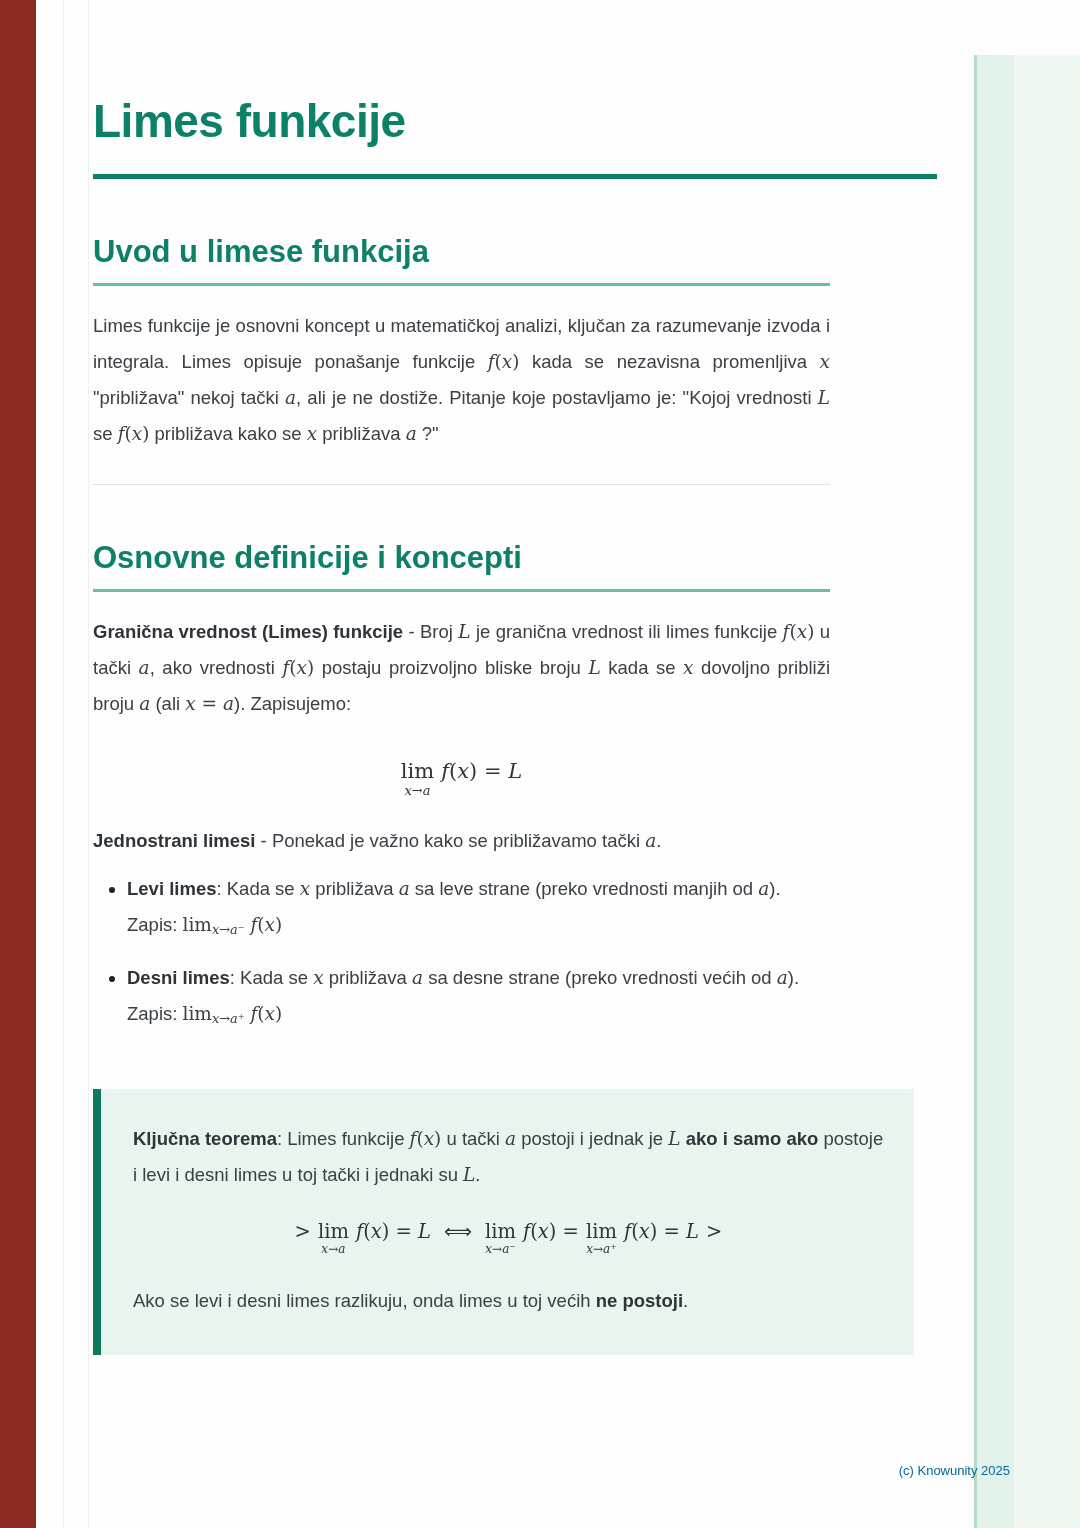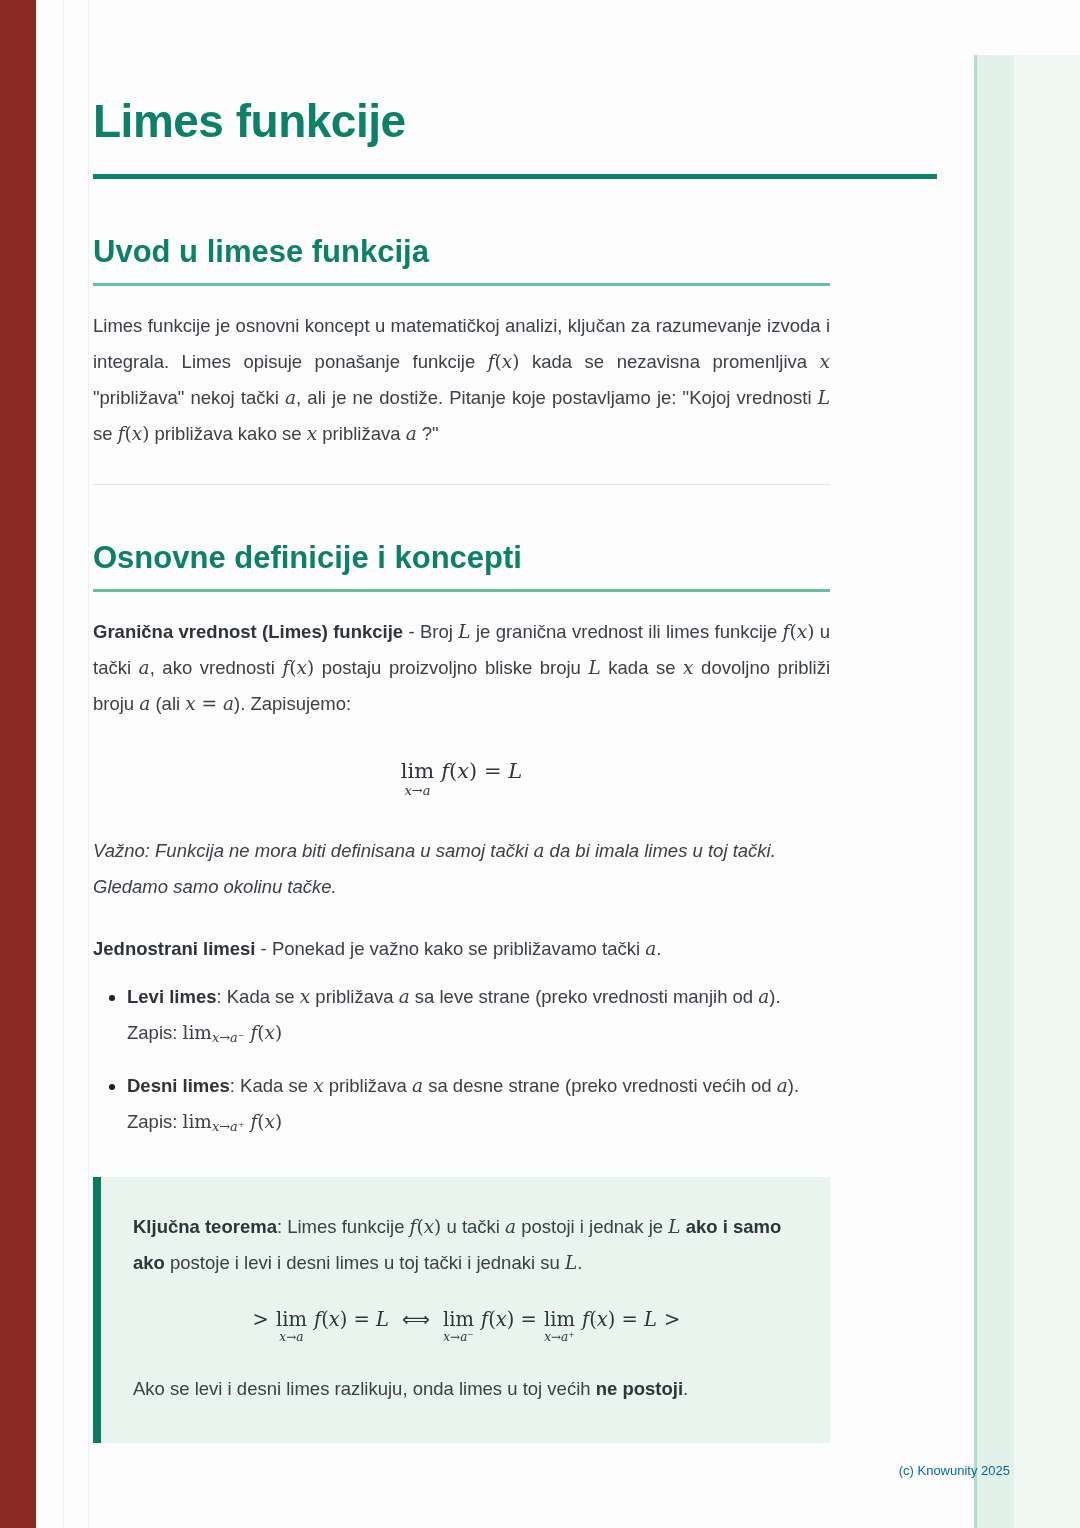--- a/index.html
+++ b/index.html
@@ -44,21 +44,21 @@
   .lim-top { line-height:1.1; }
   .lim-under { font-size:0.62em; font-style:italic; margin-top:1px; line-height:1; }
   .iff { font-family:"DejaVu Sans", sans-serif; padding:0 6px; }
   .fr { line-height:1.1; }
 
   ul { margin-top:0; padding-left:34px; }
   li { margin-top:12px; font-size:18.5px; line-height:36px; color:#3a4045; }
   li::marker { color:#1d2226; }
 
   .callout {
-    margin-top:32px; width:737px;
+    margin-top:52px; width:821px;
     background:#e8f4ee;
     border-left:8px solid #0c7a5f;
     padding:32px 30px 36px 32px;
   }
   .callout p { margin-top:0; }
   .callout .formula { margin:28px 0; font-size:19.5px; }
 
   .footer { position:absolute; right:70px; bottom:50px; font-size:13px; color:#0369a1; }
 </style>
 </head>
@@ -89,21 +89,20 @@
   <p class="just"><span class="seg-b">Granična vrednost (Limes) funkcije</span><span> - Broj </span><span class="seg-m">L</span><span> je granična vrednost ili limes funkcije </span><span class="seg-m">f</span><span class="seg-mr">(</span><span class="seg-m">x</span><span class="seg-mr">)</span><span> u tački </span><span class="seg-m">a</span><span>, ako vrednosti </span><span class="seg-m">f</span><span class="seg-mr">(</span><span class="seg-m">x</span><span class="seg-mr">)</span><span> postaju proizvoljno bliske broju </span><span class="seg-m">L</span><span> kada se </span><span class="seg-m">x</span><span> dovoljno približi broju </span><span class="seg-m">a</span><span> (ali </span><span class="seg-m">x</span><span class="seg-mr"> = </span><span class="seg-m">a</span><span>). Zapisujemo:</span></p>
 
   <div class="formula">
     <span class="limw">
       <span class="lim-top">lim</span>
       <span class="lim-under">x→a</span>
     </span>
     <span class="fr"><span class="seg-m">f</span><span class="seg-mr">(</span><span class="seg-m">x</span><span class="seg-mr">) = </span><span class="seg-m">L</span></span>
   </div>
 
-  <p style="margin-top:36px;"><span class="seg-i">Važno: Funkcija ne mora biti definisana u samoj tački </span><span class="seg-m">a</span><span class="seg-i"> da bi imala limes u toj tački. Gledamo samo okolinu tačke.</span></p>
 
   <p style="margin-top:26px;"><span class="seg-b">Jednostrani limesi</span><span> - Ponekad je važno kako se približavamo tački </span><span class="seg-m">a</span><span>.</span></p>
 
   <ul>
     <li><span class="seg-b">Levi limes</span><span>: Kada se </span><span class="seg-m">x</span><span> približava </span><span class="seg-m">a</span><span> sa leve strane (preko vrednosti manjih od </span><span class="seg-m">a</span><span>). Zapis: </span><span class="seg-mr">lim</span><span class="seg-msub">x→a⁻</span><span class="seg-mr"> </span><span class="seg-m">f</span><span class="seg-mr">(</span><span class="seg-m">x</span><span class="seg-mr">)</span></li>
     <li><span class="seg-b">Desni limes</span><span>: Kada se </span><span class="seg-m">x</span><span> približava </span><span class="seg-m">a</span><span> sa desne strane (preko vrednosti većih od </span><span class="seg-m">a</span><span>). Zapis: </span><span class="seg-mr">lim</span><span class="seg-msub">x→a⁺</span><span class="seg-mr"> </span><span class="seg-m">f</span><span class="seg-mr">(</span><span class="seg-m">x</span><span class="seg-mr">)</span></li>
   </ul>
 
   <div class="callout">
     <p><span class="seg-b">Ključna teorema</span><span>: Limes funkcije </span><span class="seg-m">f</span><span class="seg-mr">(</span><span class="seg-m">x</span><span class="seg-mr">)</span><span> u tački </span><span class="seg-m">a</span><span> postoji i jednak je </span><span class="seg-m">L</span><span> </span><span class="seg-b">ako i samo ako</span><span> postoje i levi i desni limes u toj tački i jednaki su </span><span class="seg-m">L</span><span>.</span></p>

